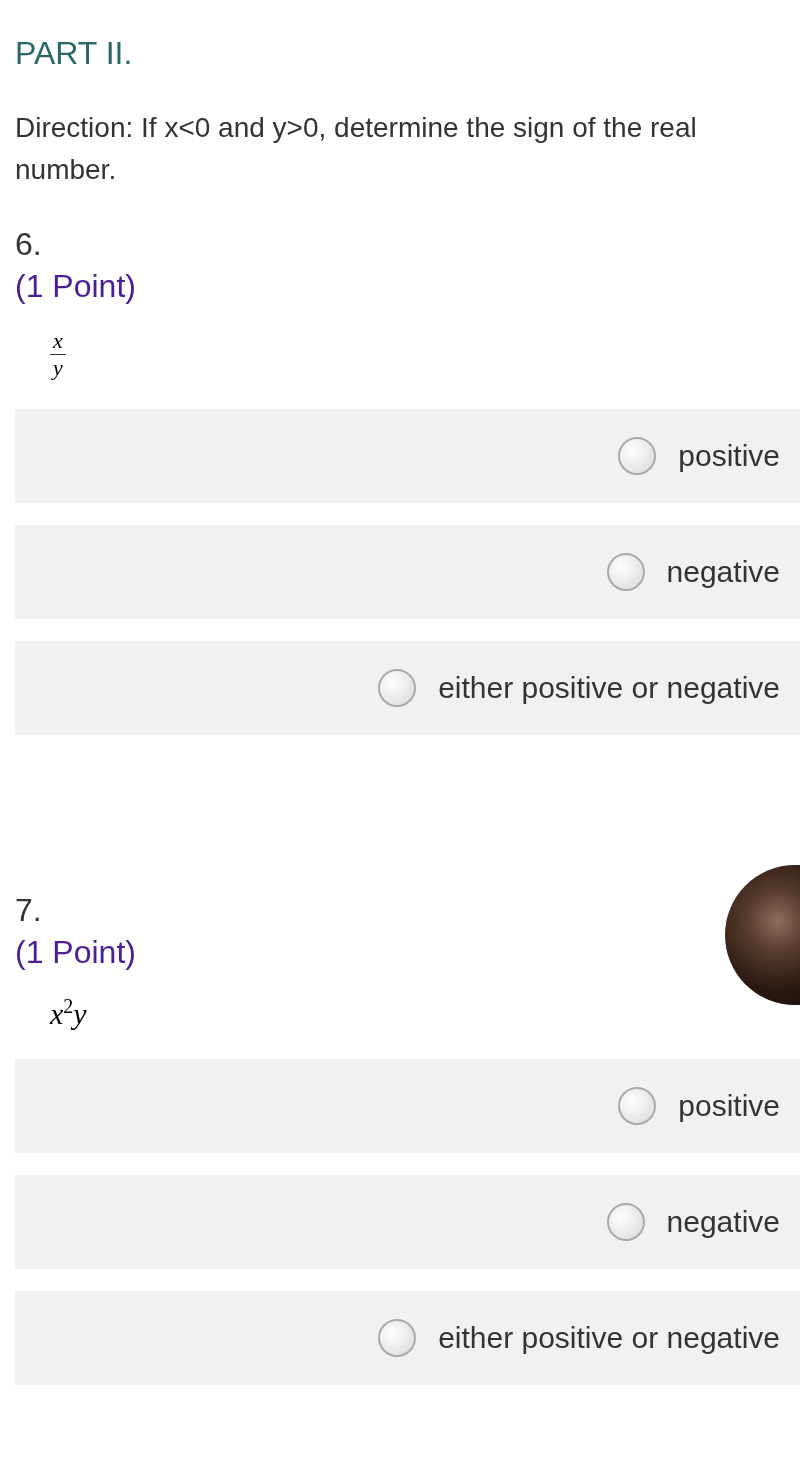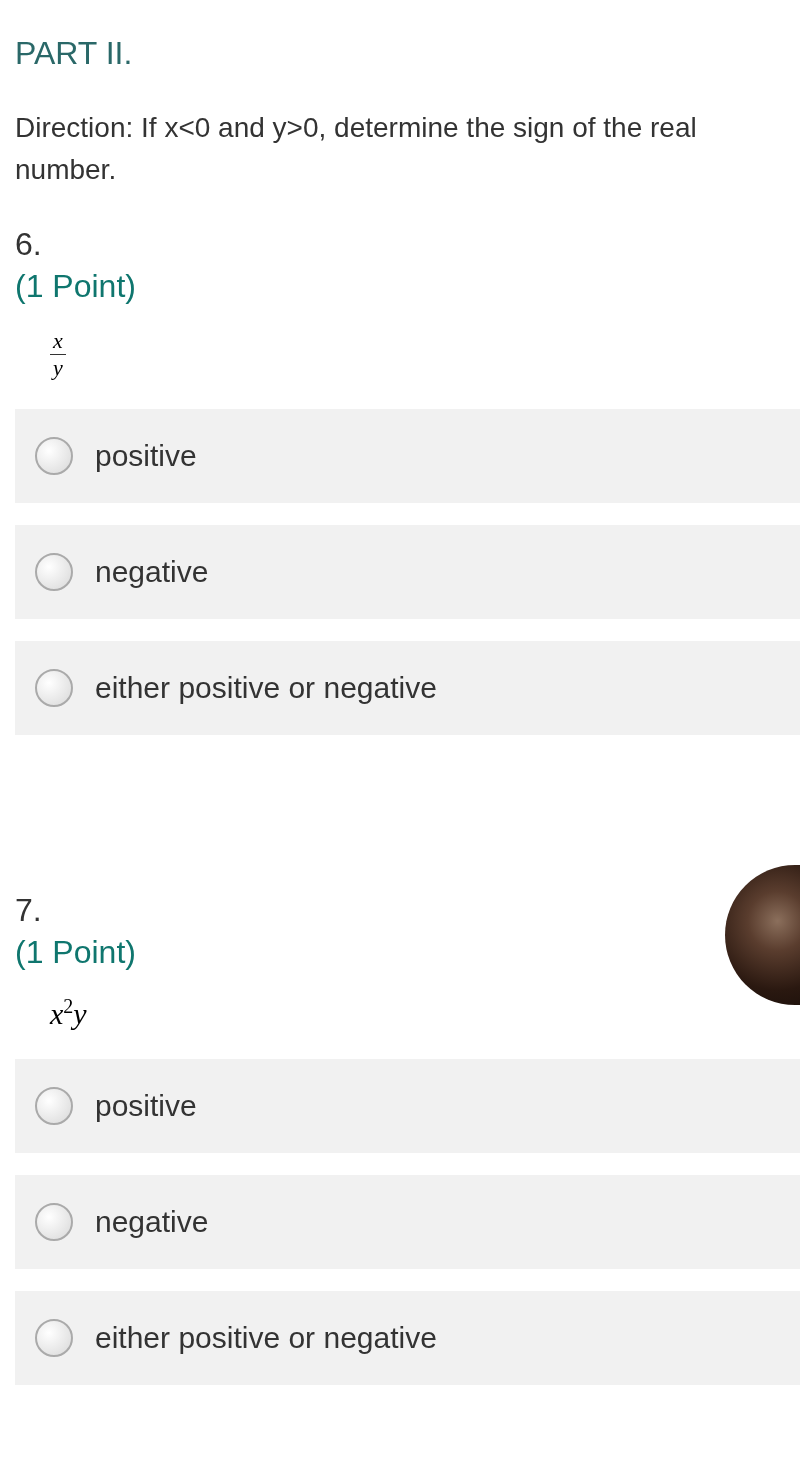--- a/index.html
+++ b/index.html
@@ -29,21 +29,21 @@
     }
     .question-block {
       padding: 35px 0 0 15px;
     }
     .question-number {
       color: #333;
       font-size: 32px;
       font-weight: 400;
     }
     .points-label {
-      color: #0f766e;
+      color: #4c1d95;
       font-size: 32px;
       font-weight: 400;
       margin-top: 5px;
     }
     .expression {
       padding: 25px 0 30px 35px;
     }
     .fraction {
       display: inline-block;
       text-align: center;
@@ -75,20 +75,21 @@
     .options {
       padding: 0;
     }
     .option-row {
       background: #f1f1f1;
       margin: 0 0 22px 15px;
       padding: 28px 20px;
       display: flex;
       align-items: center;
       cursor: pointer;
+      justify-content: flex-end;
     }
     .radio-circle {
       width: 38px;
       height: 38px;
       border-radius: 50%;
       border: 2px solid #aaa;
       background: radial-gradient(circle at 35% 35%, #ffffff, #d8d8d8);
       flex-shrink: 0;
     }
     .option-label {

